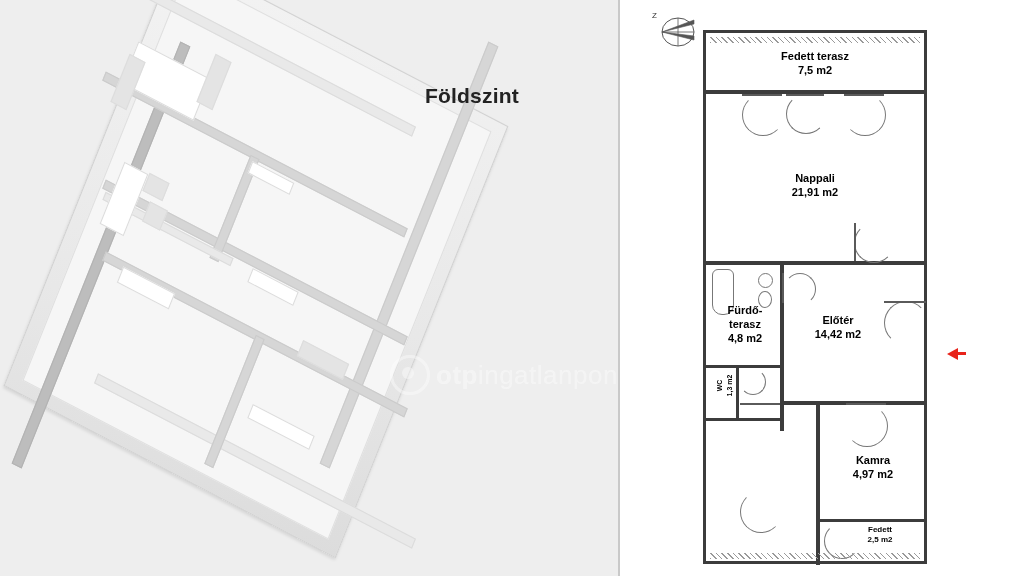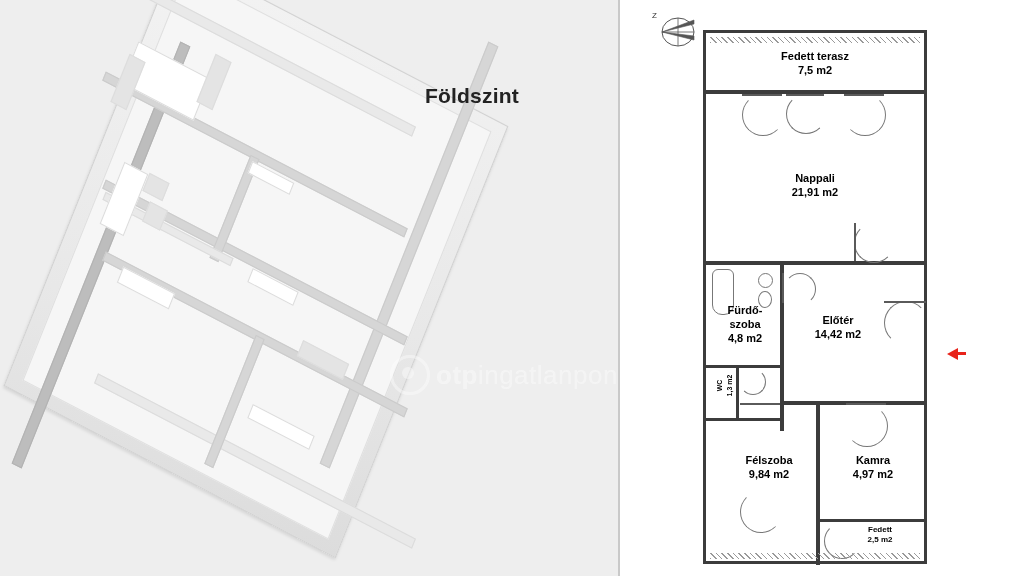--- a/index.html
+++ b/index.html
@@ -319,21 +319,21 @@
       <div class="iwall" style="left:0; top:332px; width:78px; height:3px;"></div>
       <div class="iwall" style="left:30px; top:335px; width:3px; height:50px;"></div>
       <div class="iwall" style="left:0; top:385px; width:78px; height:3px;"></div>
 
       <div class="fixture tub" style="left:6px; top:236px; width:20px; height:44px;"></div>
       <div class="fixture round" style="left:52px; top:240px; width:13px; height:13px;"></div>
       <div class="fixture round" style="left:52px; top:258px; width:12px; height:15px;"></div>
 
       <div class="room-label" style="left:6px; top:270px; width:66px;">
         <div>Fürdő-</div>
-        <div>szoba</div>
+        <div>terasz</div>
         <div class="area">4,8 m2</div>
       </div>
 
       <div class="room-label vertical" style="left:-4px; top:348px; width:34px;">
         <div>WC</div>
       </div>
       <div class="room-label vertical" style="left:6px; top:348px; width:34px;">
         <div class="area">1,3 m2</div>
       </div>
 
@@ -345,24 +345,20 @@
 
       <div class="door-arc" style="left:178px; top:268px; width:42px; height:42px; border-color:transparent; border-top-color:#777; border-left-color:#777;"></div>
       <div class="door-leaf" style="left:178px; top:268px; width:42px; height:2px;"></div>
 
       <div class="door-arc" style="left:78px; top:240px; width:30px; height:30px; border-color:transparent; border-top-color:#777; border-right-color:#777;"></div>
       <div class="door-leaf" style="left:76px; top:240px; width:2px; height:30px;"></div>
 
       <div class="door-arc" style="left:34px; top:336px; width:24px; height:24px; border-color:transparent; border-bottom-color:#777; border-right-color:#777;"></div>
 
       <div class="iwall" style="left:110px; top:372px; width:4px; height:160px;"></div>
-      <div class="room-label" style="left:20px; top:420px; width:86px;">
-        <div>Félszoba</div>
-        <div class="area">9,84 m2</div>
-      </div>
       <div class="door-arc" style="left:34px; top:458px; width:40px; height:40px; border-color:transparent; border-bottom-color:#777; border-left-color:#777;"></div>
       <div class="door-leaf" style="left:34px; top:370px; width:40px; height:2px;"></div>
 
       <div class="room-label" style="left:124px; top:420px; width:86px;">
         <div>Kamra</div>
         <div class="area">4,97 m2</div>
       </div>
       <div class="door-arc" style="left:140px; top:372px; width:40px; height:40px; border-color:transparent; border-bottom-color:#777; border-right-color:#777;"></div>
       <div class="door-leaf" style="left:140px; top:370px; width:40px; height:2px;"></div>
 

